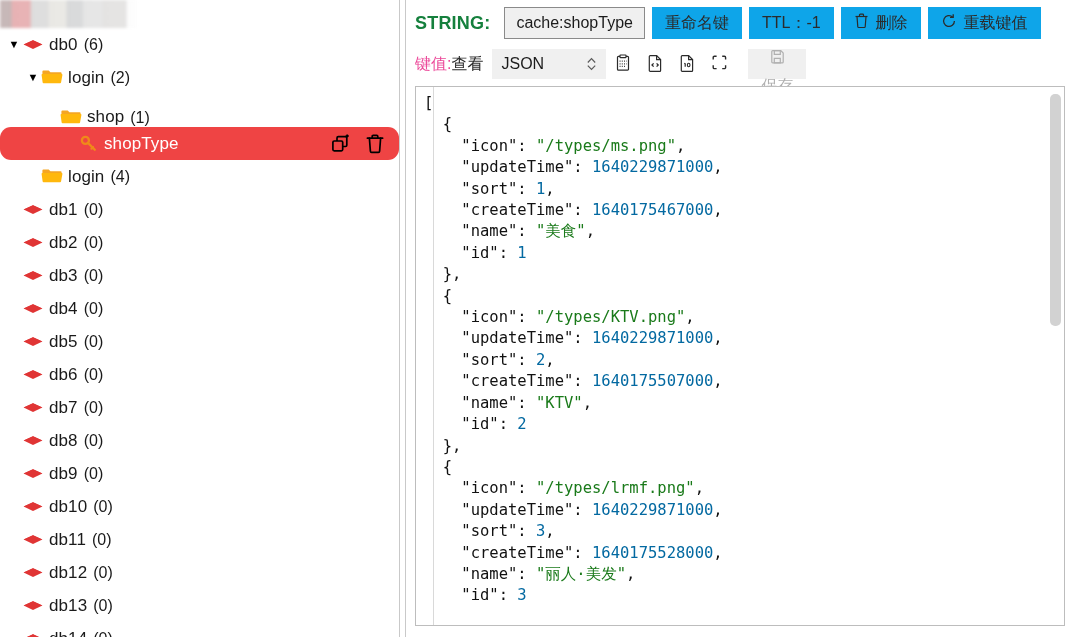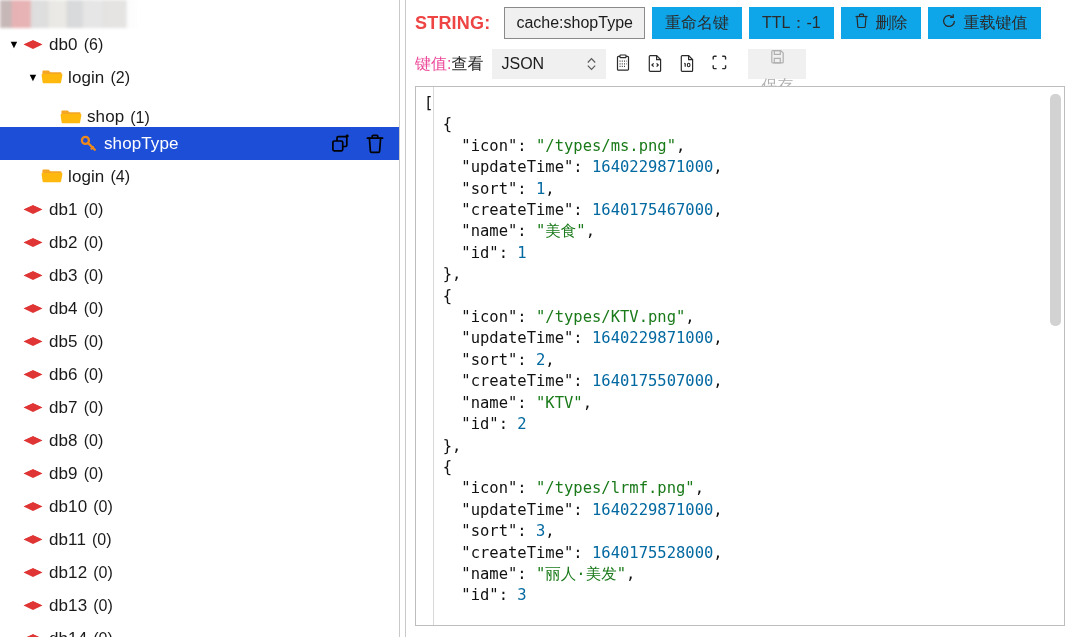--- a/index.html
+++ b/index.html
@@ -49,21 +49,22 @@
   .node {
     position: relative;
     display: flex;
     align-items: center;
     height: 33px;
     padding-left: 6px;
     white-space: nowrap;
     cursor: default;
   }
   .node.selected {
-    background: #1d4ed8;
+    background: #ef4444;
+    border-radius: 11px;
   }
   .twisty {
     flex: 0 0 auto;
     width: 16px;
     display: flex;
     align-items: center;
     justify-content: center;
     color: #000;
     font-size: 11px;
     line-height: 1;
@@ -126,21 +127,21 @@
   #toolbar-top {
     display: flex;
     align-items: center;
     height: 46px;
     padding-left: 9px;
     gap: 0px;
   }
   #type-label {
     font-size: 18px;
     font-weight: bold;
-    color: #ef4444;
+    color: #15803d;
     margin-right: 14px;
     letter-spacing: 0.2px;
   }
   .keychip {
     display: inline-flex;
     align-items: center;
     height: 32px;
     padding: 8px 11px;
     background: #f0f0f0;
     border: 1px solid #8a8a8a;

